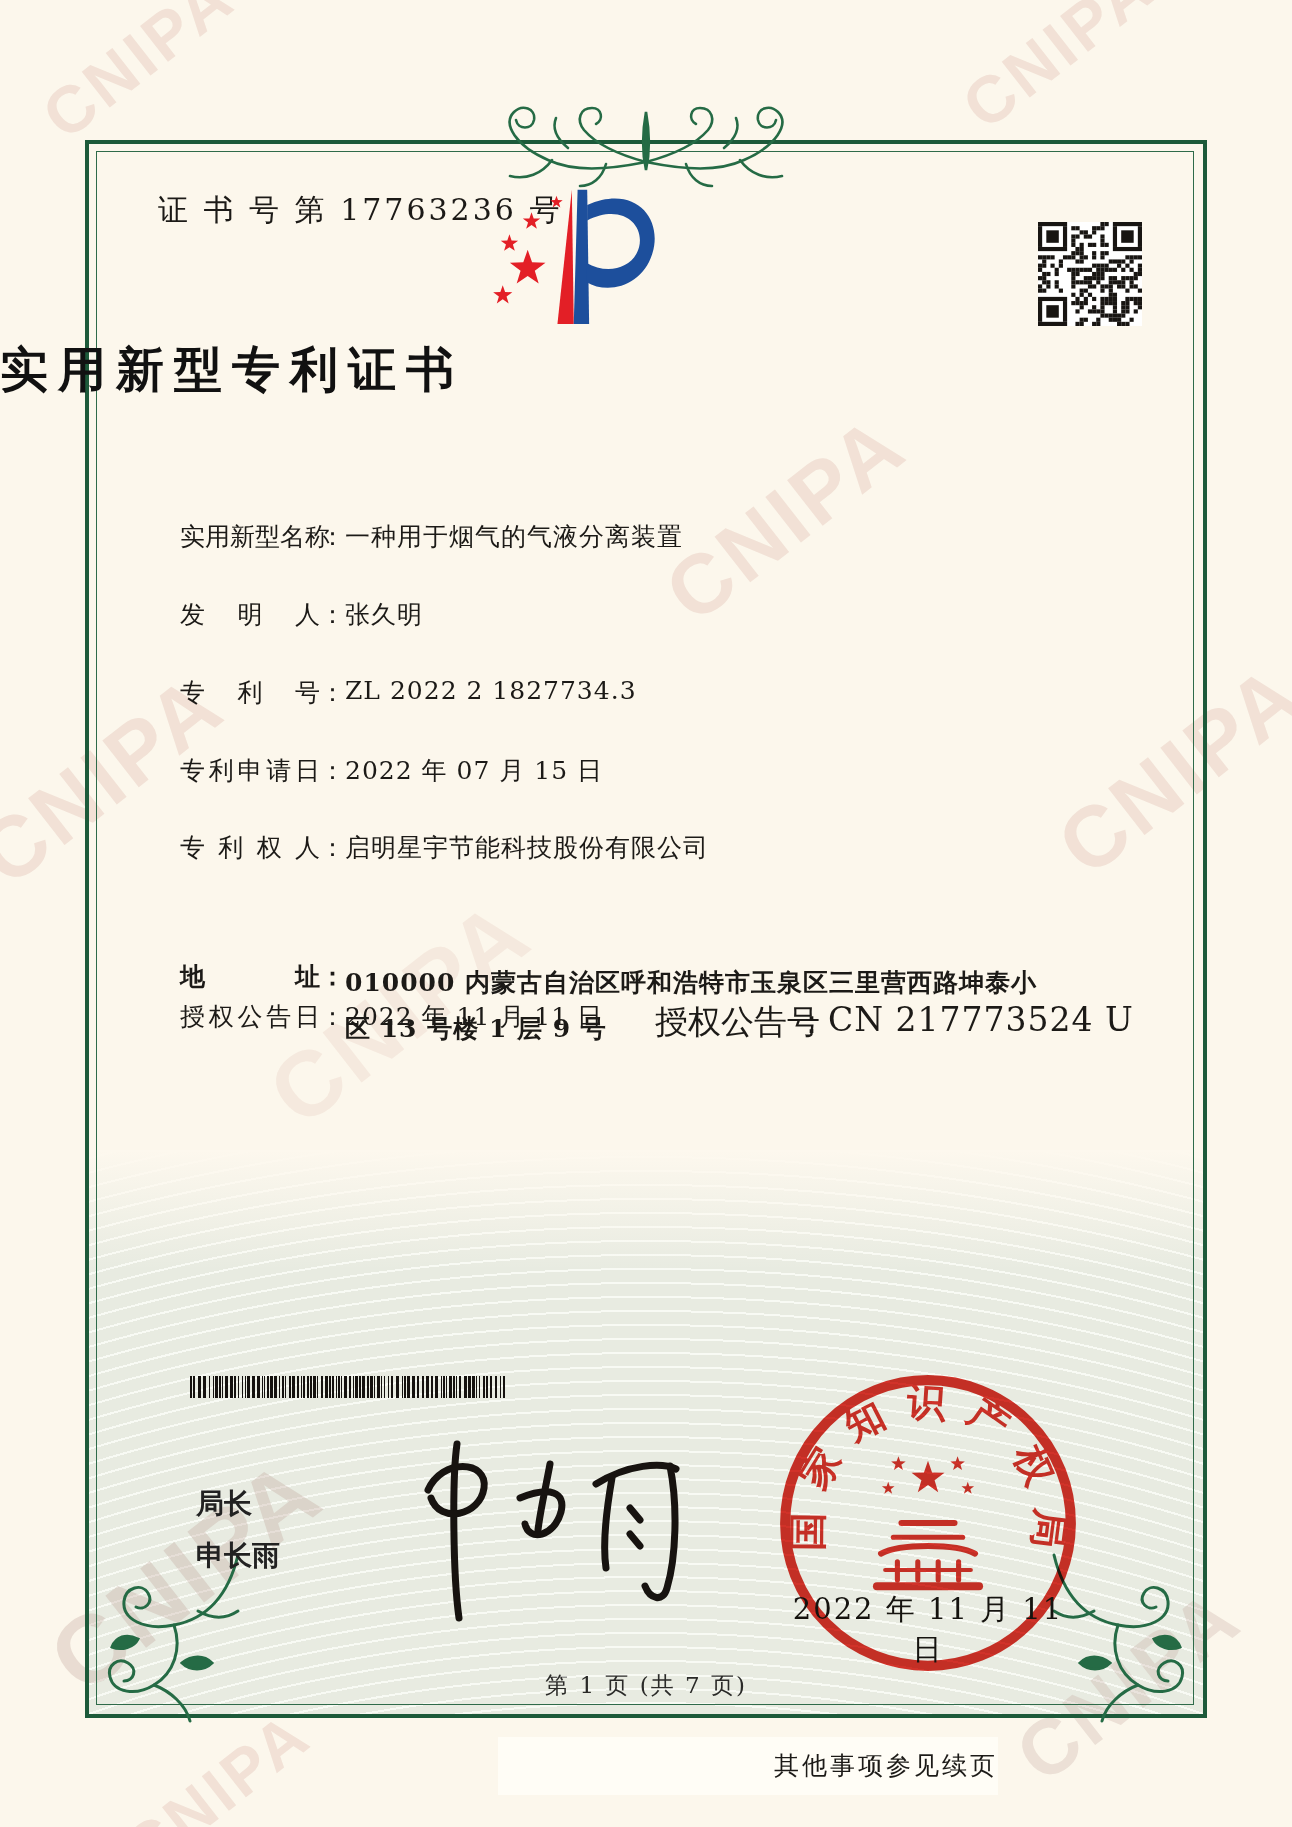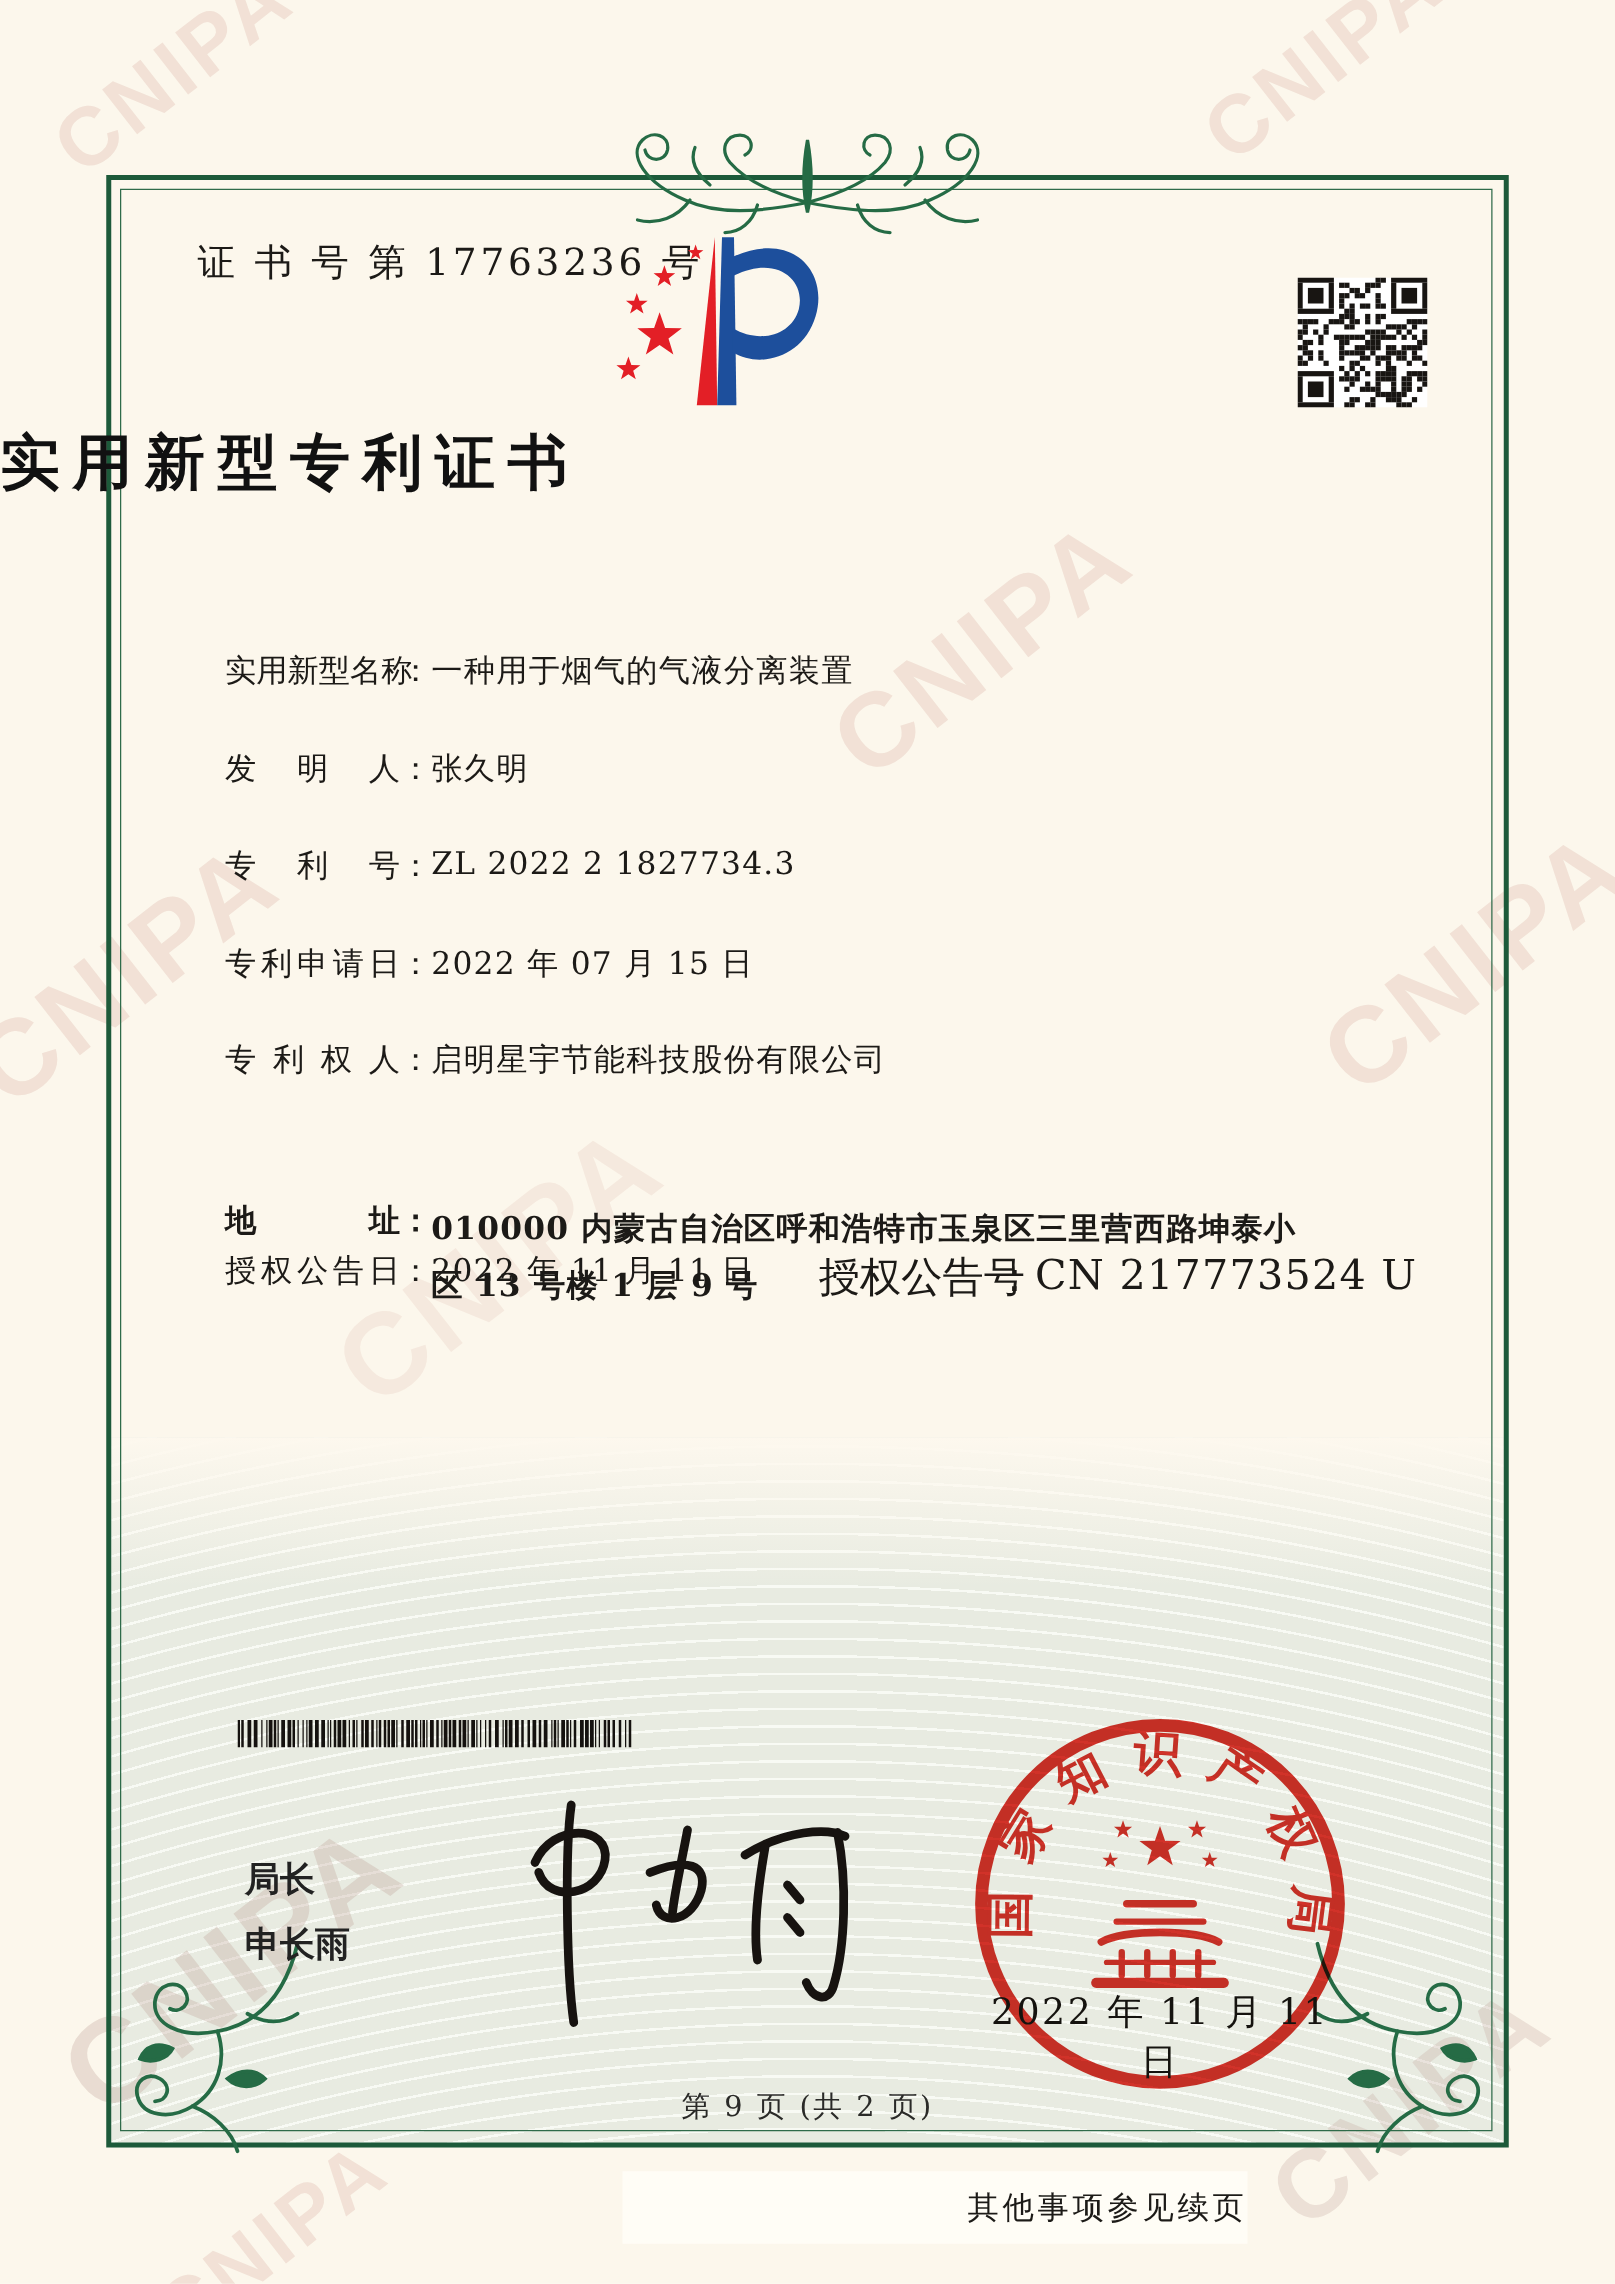--- a/index.html
+++ b/index.html
@@ -550,14 +550,14 @@
     <path d="M116,164 h68" stroke-width="5"></path>
     <path d="M104,180 C122,170 178,170 196,180" stroke-width="6"></path>
     <path d="M120,188 v18 M140,188 v18 M160,188 v18 M180,188 v18" stroke-width="5"></path>
     <path d="M108,196 h84" stroke-width="4"></path>
     <path d="M100,212 h100" stroke-width="8"></path>
   </g>
 </svg>
 
 <div class="abs seal-date">2022 年 11 月 11 日</div>
 
-<div class="abs page-info">第 9 页 (共 2 页)</div>
+<div class="abs page-info">第 1 页 (共 7 页)</div>
 <div class="abs note-strip">其他事项参见续页</div>
 
 </body></html>

